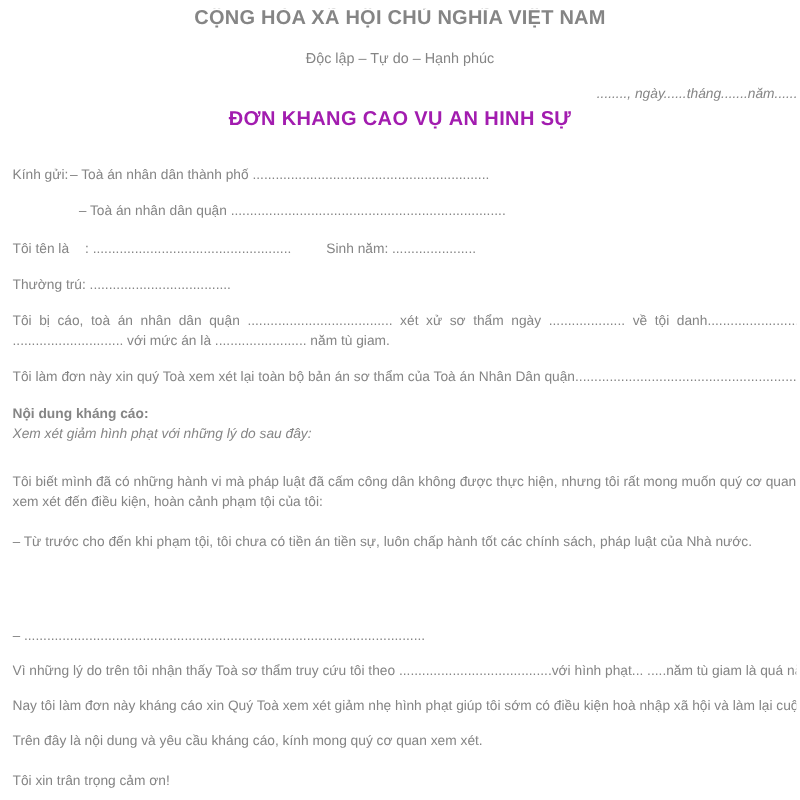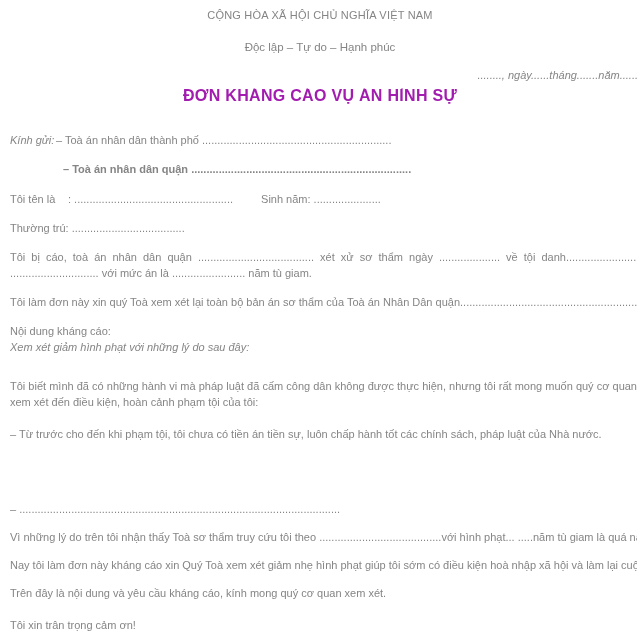--- a/index.html
+++ b/index.html
@@ -13,27 +13,27 @@
     font-size: 11px;
     line-height: 16px;
     color: #858585;
     overflow: hidden;
   }
   .abs { position: absolute; left: 10px; right: 3px; }
   .center { left: 0; right: 0; text-align: center; }
   .right { text-align: right; right: 2px; }
   .ln { white-space: nowrap; overflow: hidden; }
   .para { text-align: justify; }
-  .bold { font-weight: normal; }
+  .bold { font-weight: bold; }
   .ital { font-style: italic; }
-  .nat-title { font-size: 11px; font-weight: normal; letter-spacing: 0.2px; }
+  .nat-title { font-size: 16px; font-weight: bold; letter-spacing: 0.2px; }
   .motto { font-size: 11.5px; }
   .doc-title { font-size: 16px; font-weight: bold; letter-spacing: 0.3px; color: #a21caf; }
-  .kinhgui-label { font-style: italic; display: inline-block; width: 46px; }
-  .recipient-second { margin-left: 53px; font-weight: bold; }
+  .kinhgui-label { display: inline-block; width: 46px; }
+  .recipient-second { margin-left: 53px; }
   .name-label { display: inline-block; width: 58px; }
   .birth-label { margin-left: 28px; }
   .birth-dots { margin-left: 3px; }
   .justified-wide { word-spacing: 3px; }
 </style>
 </head>
 <body>
 
 <div class="page">
 

